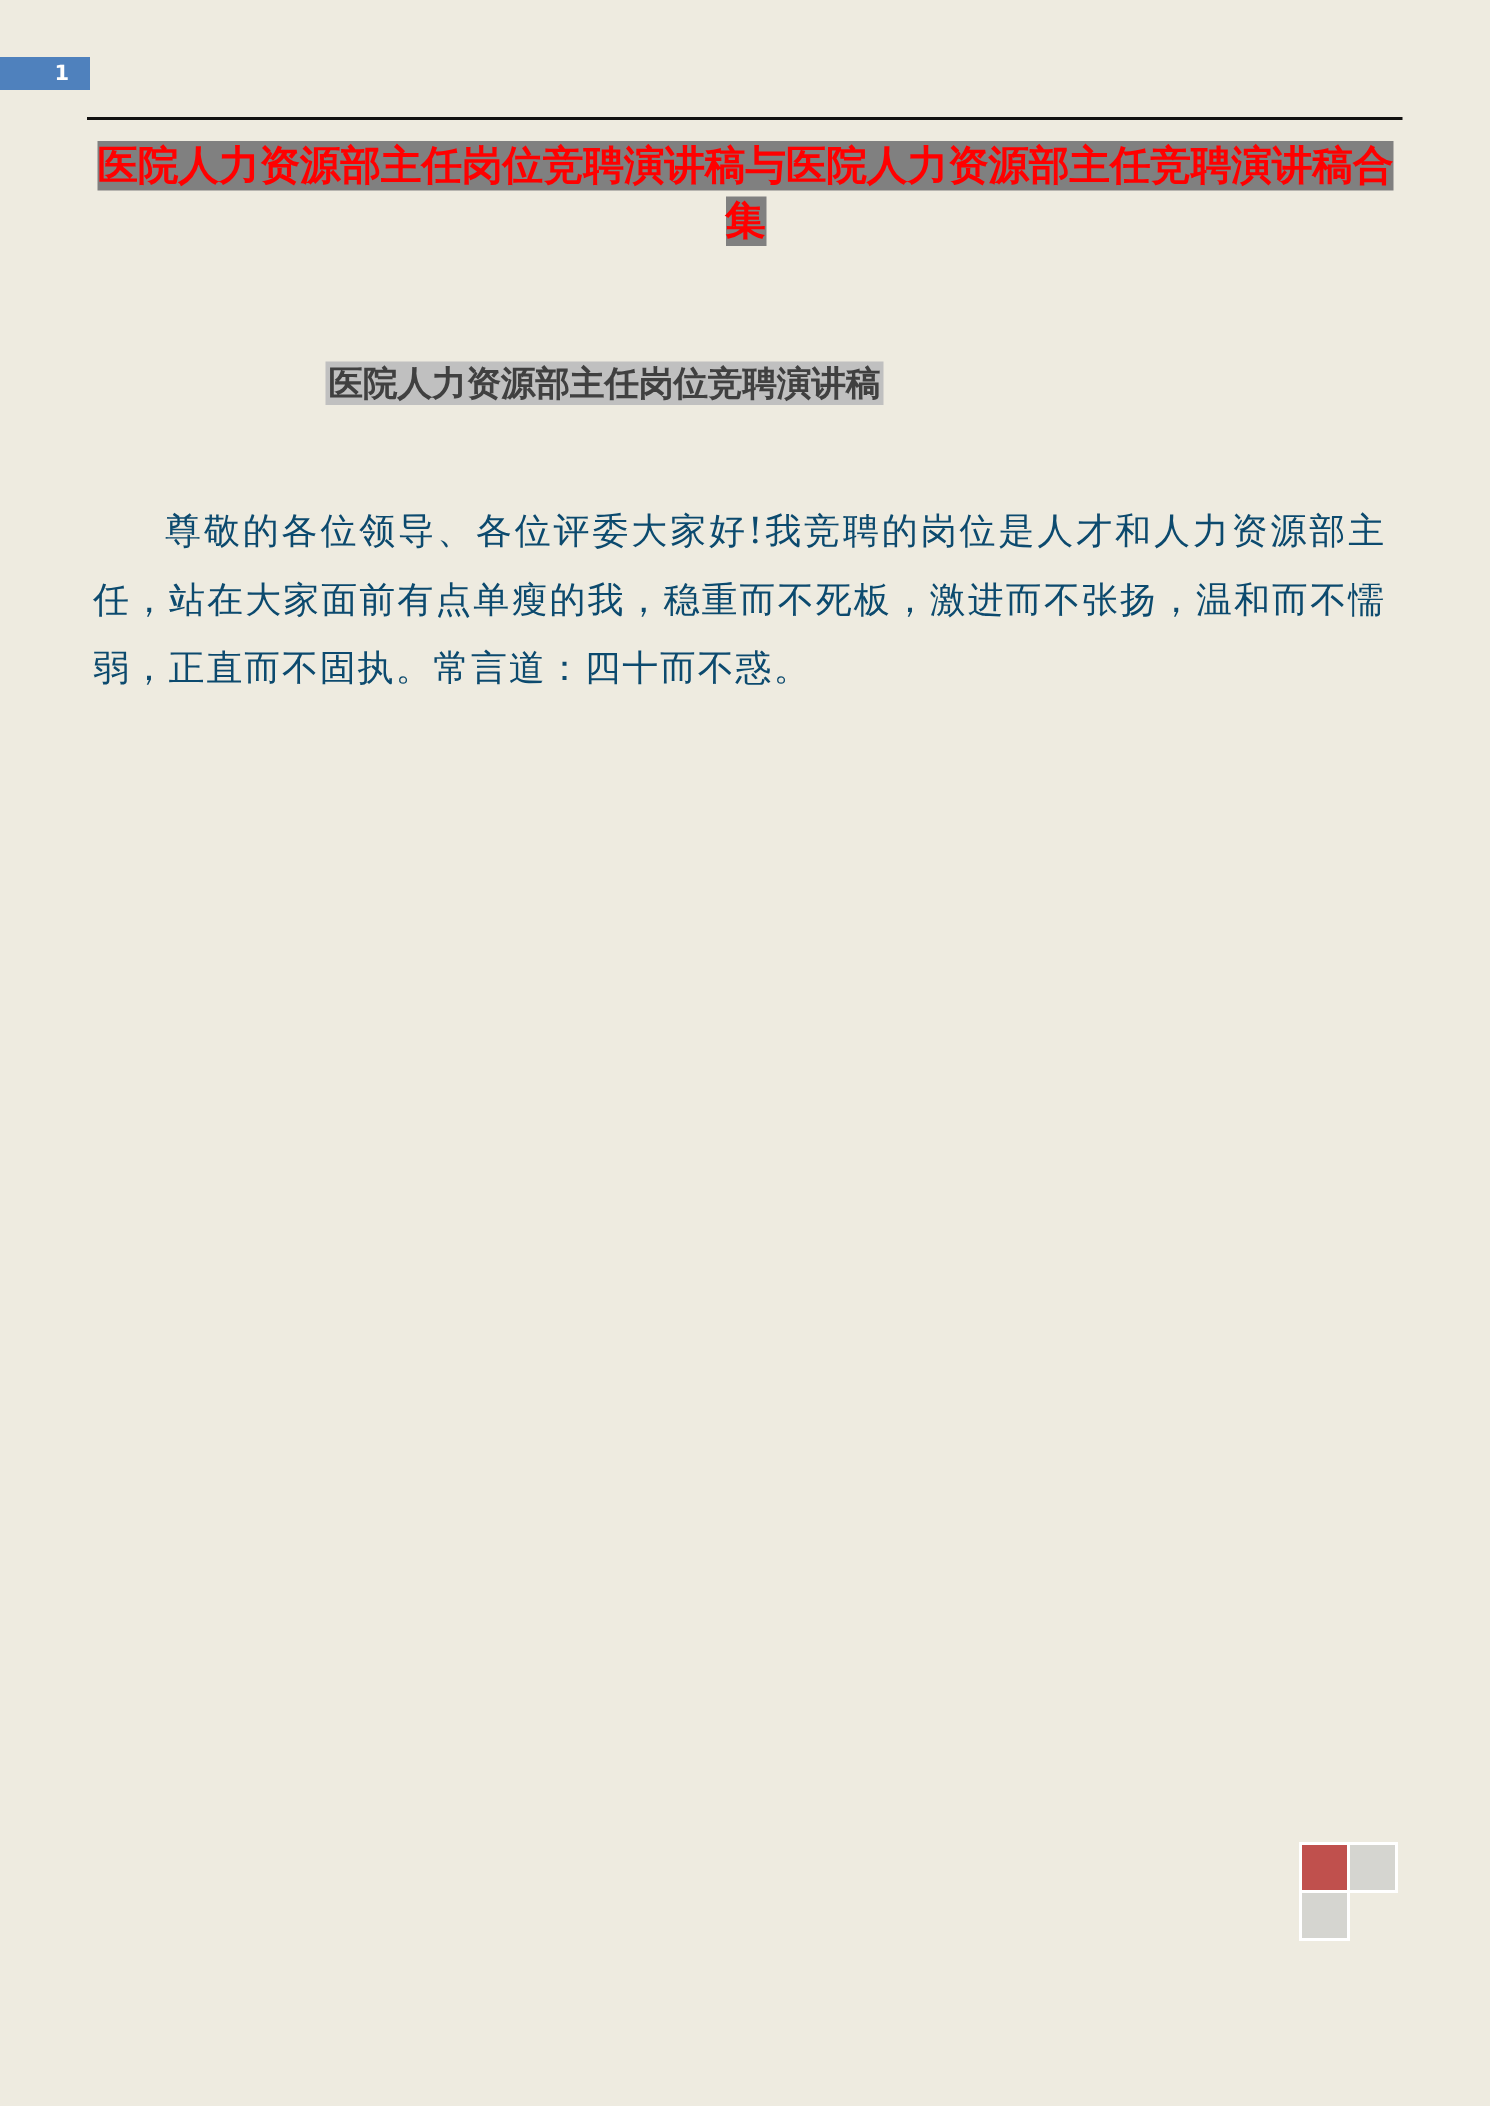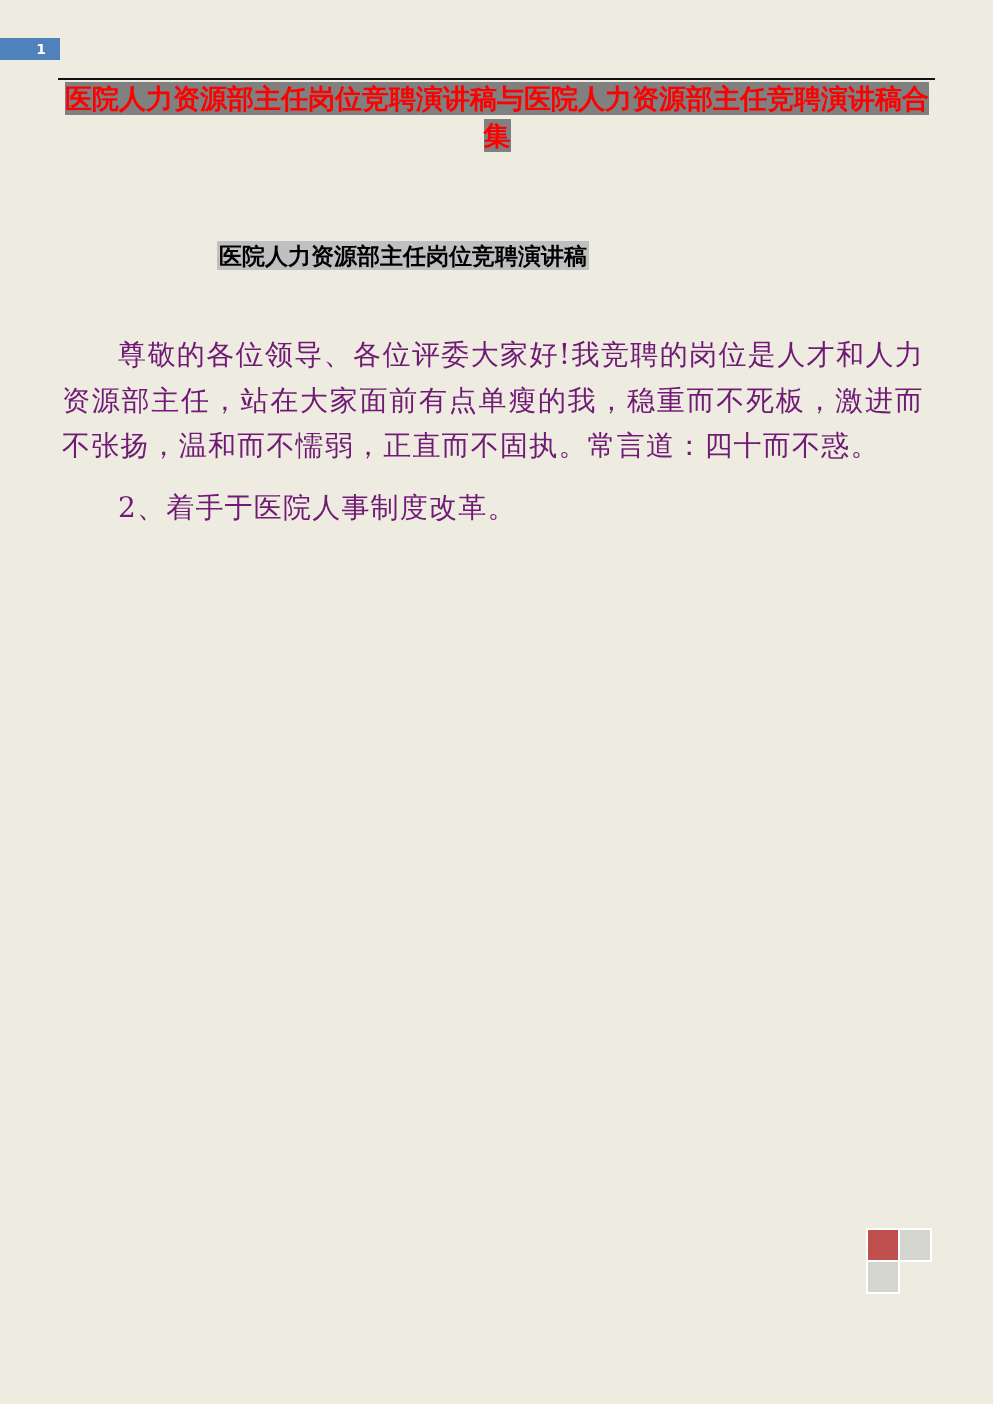--- a/index.html
+++ b/index.html
@@ -35,21 +35,21 @@
       position: absolute;
       left: 58px;
       top: 78px;
       width: 877px;
       height: 2px;
       background: #111;
     }
     .main-title {
       position: absolute;
       left: 62px;
-      top: 80px;
+      top: 92px;
       width: 870px;
       text-align: center;
       font-family: "DejaVu Serif", "Liberation Serif", serif;
       font-weight: bold;
       font-size: 27px;
       line-height: 37px;
       color: #FF0000;
     }
     .main-title span.hl {
       background: #808080;
@@ -59,40 +59,40 @@
     }
     .sub-title {
       position: absolute;
       left: 0;
       top: 240px;
       width: 806px;
       text-align: center;
       font-weight: bold;
       font-size: 23px;
       line-height: 32px;
-      color: #000000;
+      color: #404040;
     }
     .sub-title span.hl {
       background: #C0C0C0;
       padding: 1px 2px;
     }
     .body {
       position: absolute;
       left: 62px;
       top: 332px;
       width: 862px;
     }
     .para {
-      font-size: 28px;
+      font-size: 24px;
       line-height: 45.5px;
       text-indent: 2em;
       letter-spacing: 1.2px;
       text-align: justify;
       margin: 0 0 16px 0;
-      color: #701a75;
+      color: #0c4a6e;
     }
     .decor {
       position: absolute;
       left: 866px;
       top: 1228px;
       width: 68px;
       height: 66px;
     }
     .sq {
       position: absolute;
@@ -116,20 +116,19 @@
 <h1 class="main-title" style="margin:0;">
   <span class="hl">医院人力资源部主任岗位竞聘演讲稿与医院人力资源部主任竞聘演讲稿合集</span>
 </h1>
 
 <h2 class="sub-title" style="margin:0;">
   <span class="hl">医院人力资源部主任岗位竞聘演讲稿</span>
 </h2>
 
 <div class="body">
   <p class="para">尊敬的各位领导、各位评委大家好!我竞聘的岗位是人才和人力资源部主任，站在大家面前有点单瘦的我，稳重而不死板，激进而不张扬，温和而不懦弱，正直而不固执。常言道：四十而不惑。</p>
-  <p class="para">2、着手于医院人事制度改革。</p>
 </div>
 
 <div class="decor">
   <div class="sq red"></div>
   <div class="sq g1"></div>
   <div class="sq g2"></div>
 </div>
 
 </body></html>

